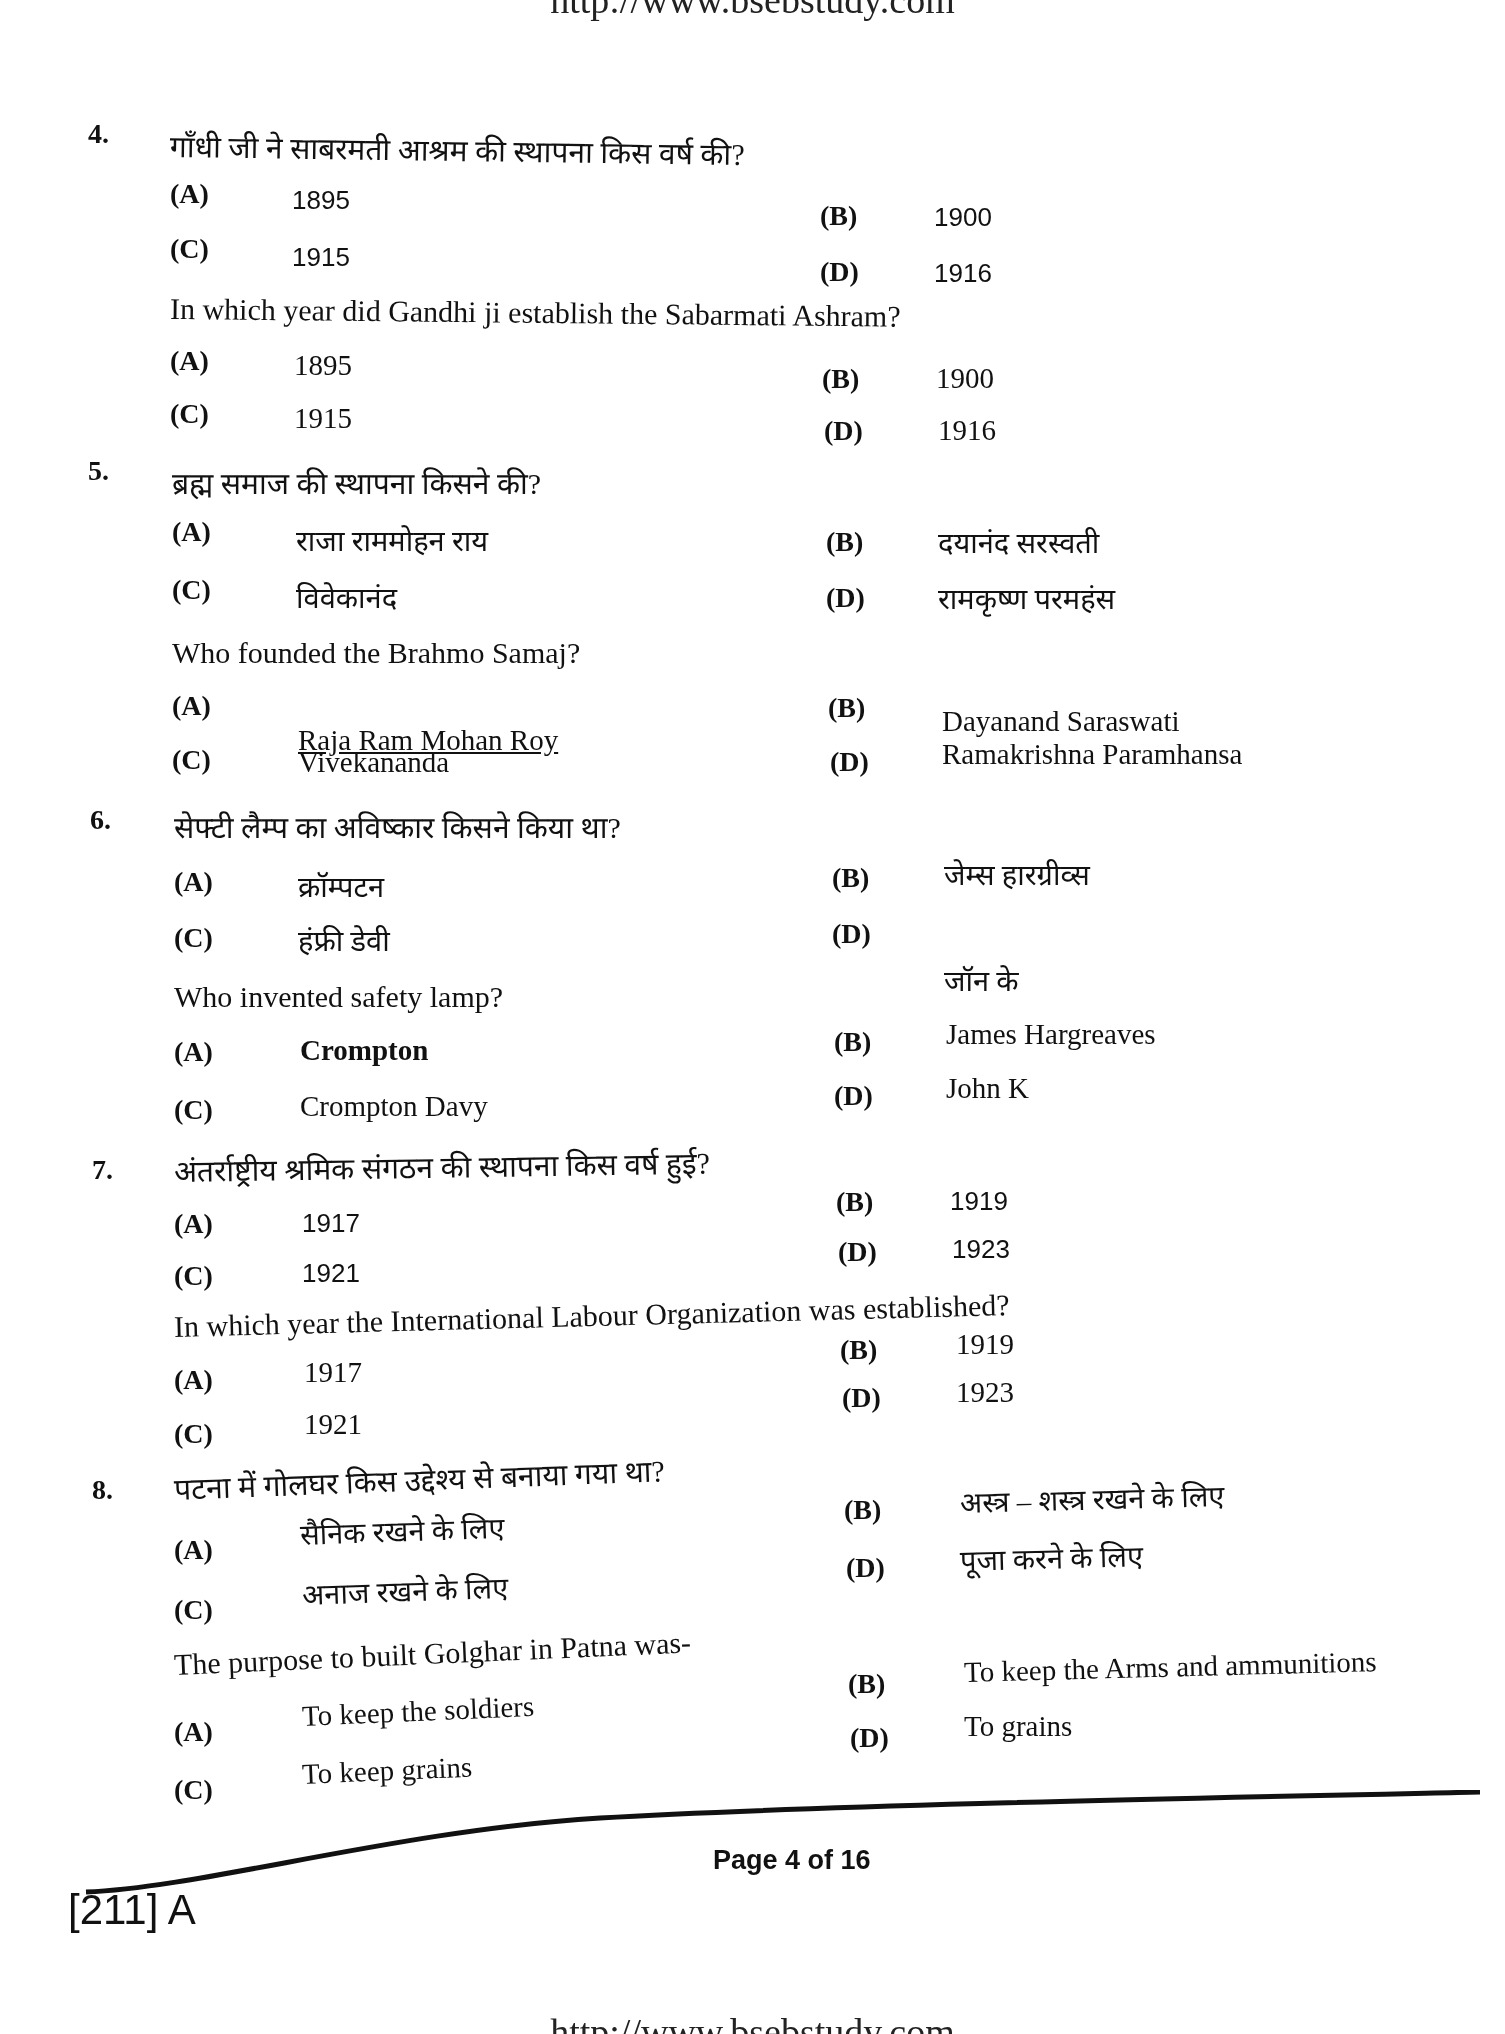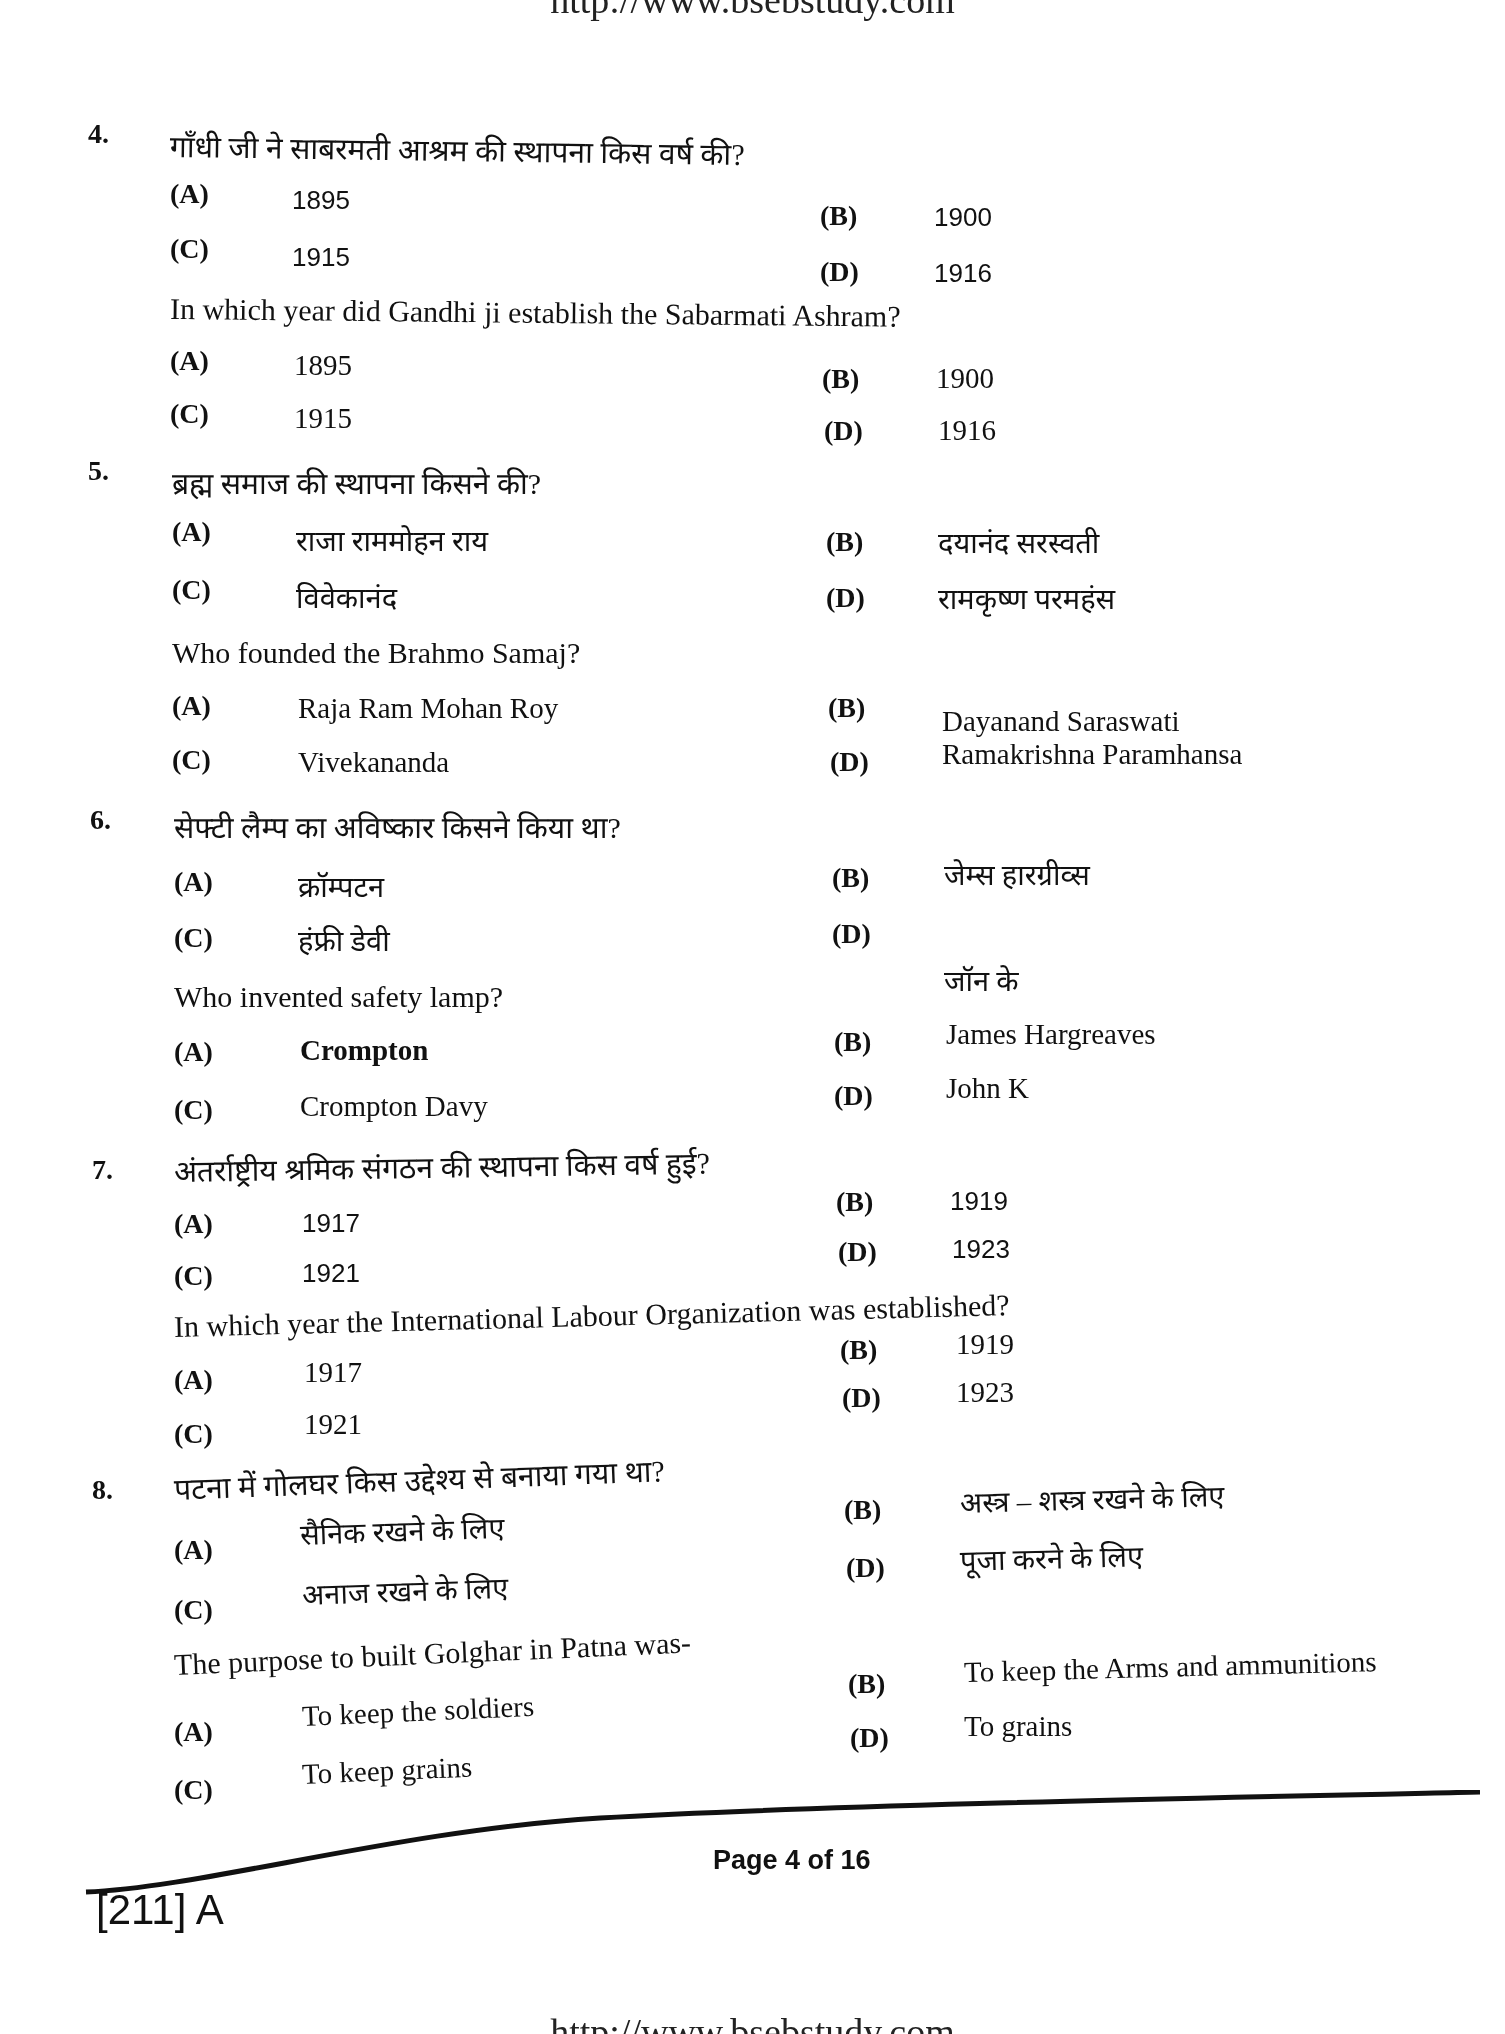--- a/index.html
+++ b/index.html
@@ -50,21 +50,21 @@
   <div class="abs val" style="left:296px;top:520px;">राजा राममोहन राय</div>
   <div class="abs opt" style="left:826px;top:526px;">(B)</div>
   <div class="abs val" style="left:938px;top:522px;">दयानंद सरस्वती</div>
   <div class="abs opt" style="left:172px;top:574px;">(C)</div>
   <div class="abs val" style="left:296px;top:577px;">विवेकानंद</div>
   <div class="abs opt" style="left:826px;top:582px;">(D)</div>
   <div class="abs val" style="left:938px;top:578px;">रामकृष्ण परमहंस</div>
 
   <div class="abs qtext" style="left:172px;top:636px;">Who founded the Brahmo Samaj?</div>
   <div class="abs opt" style="left:172px;top:690px;">(A)</div>
-  <div class="abs val" style="left:298px;top:692px;">Raja Ram Mohan Roy</div>
+  <div class="abs val" style="left:298px;top:724px;text-decoration:underline;">Raja Ram Mohan Roy</div>
   <div class="abs opt" style="left:828px;top:692px;">(B)</div>
   <div class="abs val" style="left:942px;top:688px;margin-top:17px;">Dayanand Saraswati</div>
   <div class="abs opt" style="left:172px;top:744px;">(C)</div>
   <div class="abs val" style="left:298px;top:746px;">Vivekananda</div>
   <div class="abs opt" style="left:830px;top:746px;">(D)</div>
   <div class="abs val" style="left:942px;top:738px;">Ramakrishna Paramhansa</div>
 </div>
 
 <div>
   <div class="abs qnum" style="left:90px;top:804px;">6.</div>
@@ -133,14 +133,14 @@
   <div class="abs val" style="left:302px;top:1758px;transform:rotate(-2.5deg);transform-origin:left;">To keep grains</div>
   <div class="abs opt" style="left:850px;top:1722px;">(D)</div>
   <div class="abs val" style="left:964px;top:1710px;">To grains</div>
 </div>
 
 <svg class="abs" style="left:0;top:1790px;" width="1505" height="120">
   <path d="M86 102 C 200 98, 400 40, 600 28 S 1200 8, 1480 2" stroke="#111" stroke-width="5" fill="none"></path>
 </svg>
 
 <div class="abs footer-page" style="left:713px;top:1845px;">Page 4 of 16</div>
-<div class="abs footer-code" style="left:96px;top:1886px;">[211] A</div>
+<div class="abs footer-code" style="left:68px;top:1886px;">[211] A</div>
 <div class="abs url" style="top:2010px;">http://www.bsebstudy.com</div>
 
 </body></html>

